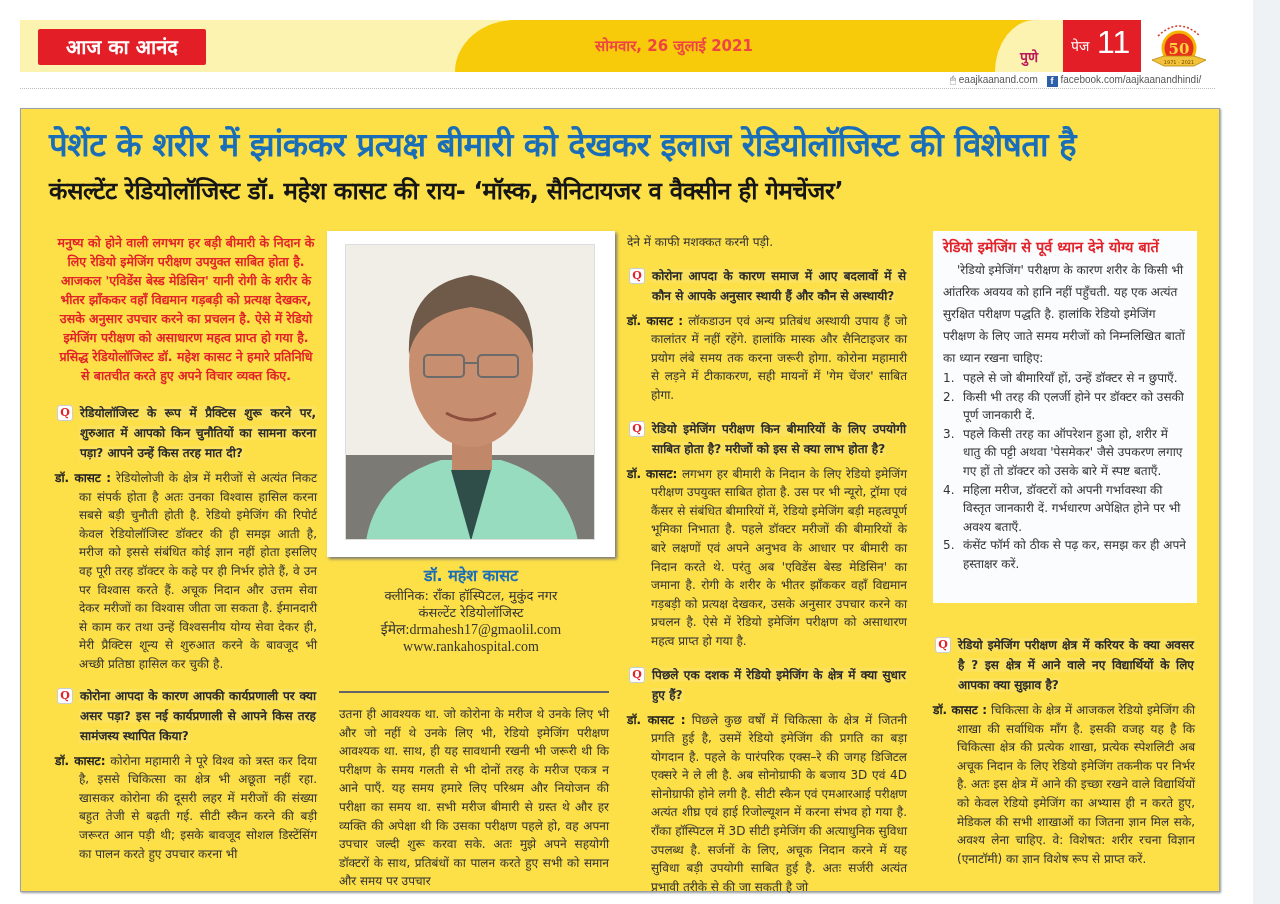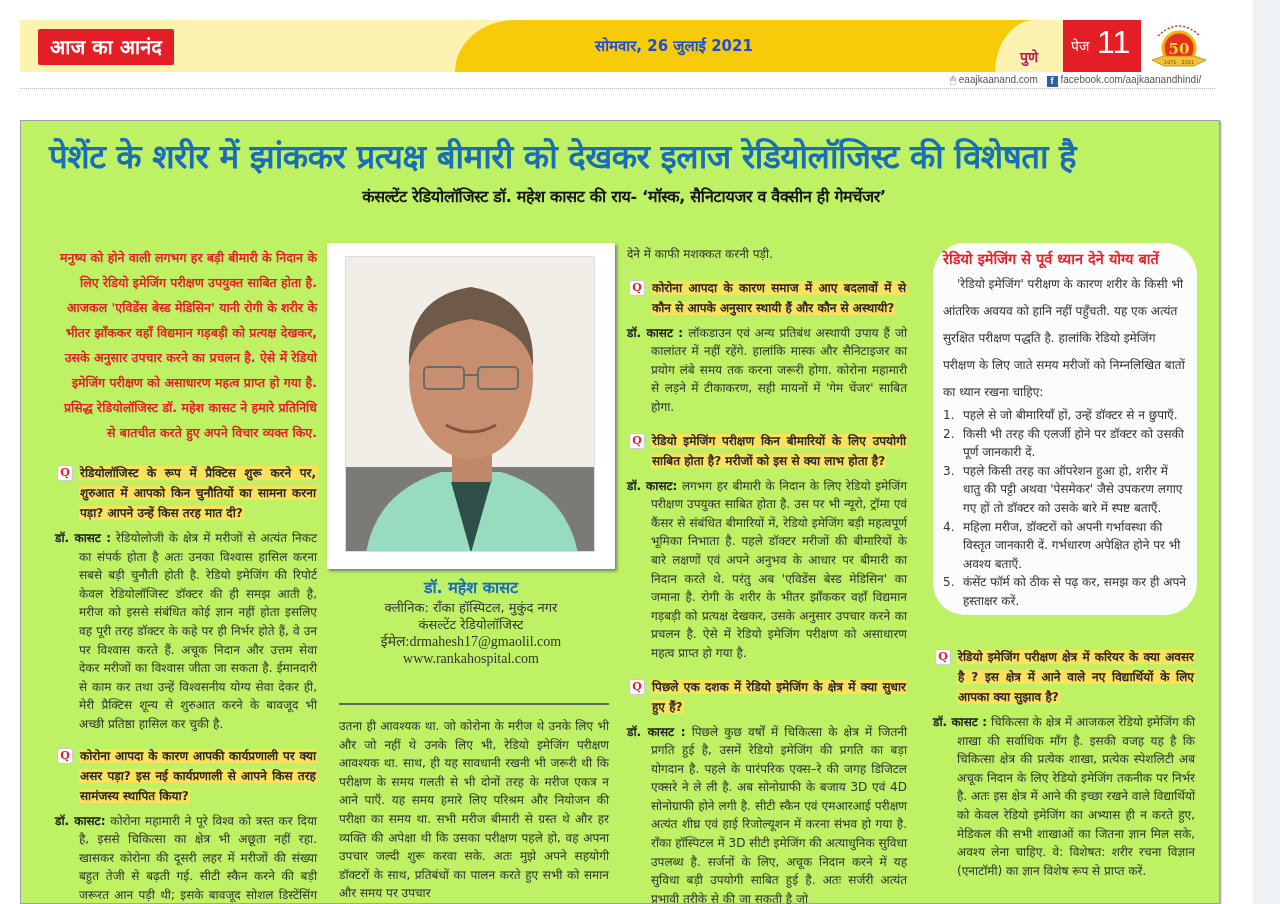--- a/index.html
+++ b/index.html
@@ -5,65 +5,65 @@
   * { box-sizing: border-box; margin: 0; padding: 0; }
   html, body { width: 1280px; height: 904px; overflow: hidden; }
   body { background: #ffffff; font-family: "DejaVu Sans", sans-serif; position: relative; }
   .right-gutter { position: absolute; left: 1253px; top: 0; width: 27px; height: 904px; background: #eef2f5; }
 
   
   .masthead { position: absolute; left: 20px; top: 20px; width: 1120px; height: 52px; }
   .mh-light { position: absolute; left: 0; top: 0; width: 580px; height: 52px; background: #fdf3b0; }
   .mh-yellow { position: absolute; left: 435px; top: 0; width: 600px; height: 52px; background: #f7cb0a; border-top-left-radius: 60px 52px; }
   .mh-city-box { position: absolute; left: 975px; top: 0; width: 70px; height: 52px; background: #fdf3b0; border-top-left-radius: 40px 52px; }
-  .mh-brand { position: absolute; left: 18px; top: 9px; height: 36px; padding: 0 12px; background: #e41e26; color: #fff; font-family: "DejaVu Sans", sans-serif; font-weight: bold; font-size: 20px; line-height: 36px; border-radius: 2px; }
+  .mh-brand { position: absolute; left: 18px; top: 9px; height: 36px; padding: 0 28px; background: #e41e26; color: #fff; font-family: "DejaVu Sans", sans-serif; font-weight: bold; font-size: 20px; line-height: 36px; border-radius: 2px; }
   .mh-section { position: absolute; left: 205px; top: 6px; font-size: 28px; color: #111; letter-spacing: 0.5px; line-height: 40px; }
-  .mh-date { position: absolute; left: 575px; top: 15px; font-size: 15px; font-weight: bold; color: #1d4ed8; }
+  .mh-date { position: absolute; left: 575px; top: 15px; font-size: 15px; font-weight: bold; color: #ef4444; }
   .mh-city { position: absolute; left: 1000px; top: 27px; font-size: 14px; font-weight: bold; color: #be185d; }
   .mh-page { position: absolute; left: 1043px; top: 0; width: 78px; height: 52px; background: #e41e26; color: #fff; }
   .mh-page .lbl { position: absolute; left: 8px; top: 16px; font-size: 14px; }
   .mh-page .num { position: absolute; left: 34px; top: 4px; font-size: 32px; font-family: "Liberation Sans Narrow", "Liberation Sans", sans-serif; }
   .anniv { position: absolute; left: 1148px; top: 14px; width: 62px; height: 60px; }
   .links { position: absolute; left: 950px; top: 74px; font-size: 10px; color: #555; font-family: "Liberation Sans", sans-serif; }
   .links .fb { display: inline-block; width: 11px; height: 11px; background: #2d5fa8; color: #fff; font-size: 9px; text-align: center; line-height: 11px; font-weight: bold; margin: 0 3px 0 6px; vertical-align: -1px; }
   .dotted { position: absolute; left: 20px; top: 88px; width: 1195px; border-top: 1px dotted #bbb; }
 
   
-  .article { position: absolute; left: 20px; top: 120px; width: 1200px; height: 784px; background: #bef264; border: 1px solid #9aa3ad; box-shadow: 1px 1px 2px #999; }
+  .article { position: absolute; left: 20px; top: 108px; width: 1200px; height: 784px; background: #fde047; border: 1px solid #9aa3ad; box-shadow: 1px 1px 2px #999; }
   .headline { position: absolute; left: 28px; top: 12px; width: 1150px; font-size: 33px; font-weight: bold; color: #1a6eb8; letter-spacing: -0.5px; white-space: nowrap; }
-  .subhead { position: absolute; left: 28px; top: 64px; width: 1150px; font-size: 16px; font-weight: bold; color: #161616; white-space: nowrap; letter-spacing: -0.3px; text-align: center; }
+  .subhead { position: absolute; left: 28px; top: 64px; width: 1150px; font-size: 24px; font-weight: bold; color: #161616; white-space: nowrap; letter-spacing: -0.3px; }
 
   .col { position: absolute; font-size: 12px; line-height: 18.6px; color: #333; text-align: justify; }
   .col1 { left: 34px; top: 124px; width: 262px; }
   .col2 { left: 318px; width: 270px; }
   .col3 { left: 606px; top: 124px; width: 280px; }
   .col4 { left: 912px; width: 262px; }
 
-  .intro { color: #e2232a; font-weight: bold; font-size: 12.5px; line-height: 25px; text-align: right; }
+  .intro { color: #e2232a; font-weight: bold; font-size: 12.5px; line-height: 19px; text-align: center; }
 
   .qa { margin-top: 12px; }
   .q { position: relative; padding-left: 24px; font-weight: bold; color: #2a2a2a; font-size: 12px; line-height: 20px; }
   .q .q-text { background: #fbe15c; box-decoration-break: clone; -webkit-box-decoration-break: clone; padding: 0 1px; }
   .q-icon { position: absolute; left: 2px; top: 2px; width: 16px; height: 16px; border: 1px solid #c9ccd2; border-radius: 3px; background: #fff; color: #e2232a; font-family: "DejaVu Serif", serif; font-size: 11px; font-weight: bold; text-align: center; line-height: 14px; }
   .a { padding-left: 24px; text-indent: -24px; margin-top: 6px; }
   .a .who { font-weight: bold; color: #222; }
 
   
   .photo-frame { position: absolute; left: 306px; top: 122px; width: 288px; height: 326px; background: #fff; box-shadow: 2px 2px 3px #777; }
   .photo { position: absolute; left: 18px; top: 13px; width: 250px; height: 296px; overflow: hidden; background: linear-gradient(#f2efe9, #e9e4dc); border: 1px solid #ddd; }
   .photo-caption { position: absolute; left: 306px; top: 456px; width: 288px; text-align: center; font-size: 13px; line-height: 17px; color: #333; }
   .photo-caption .name { color: #1a6eb8; font-weight: bold; font-size: 16px; line-height: 22px; }
   .photo-caption .email, .photo-caption .web { font-family: Liberation Serif, serif; font-size: 14px; }
   .photo-caption .phone { font-weight: bold; font-size: 13px; }
   .col2-rule { position: absolute; left: 318px; top: 582px; width: 270px; border-top: 2px solid #666; }
 
   
-  .tips { position: absolute; left: 912px; top: 122px; width: 264px; height: 372px; background: #fbfcfe; padding: 6px 10px 0 10px; border-radius: 32px; }
+  .tips { position: absolute; left: 912px; top: 122px; width: 264px; height: 372px; background: #fbfcfe; padding: 6px 10px 0 10px; }
   .tips h3 { color: #e2232a; font-size: 14.5px; font-weight: bold; line-height: 20px; margin-bottom: 2px; white-space: nowrap; }
-  .tips p { font-size: 12px; line-height: 27px; color: #333; text-indent: 14px; }
+  .tips p { font-size: 12px; line-height: 22px; color: #333; text-indent: 14px; }
   .tips ol { list-style: none; margin-top: 0; }
   .tips li { position: relative; padding-left: 20px; font-size: 12px; line-height: 18.6px; color: #333; }
   .tips li .n { position: absolute; left: 0; top: 0; }
 </style>
 </head>
 <body>
 
 <div class="right-gutter"></div>
 
 <div class="masthead">

